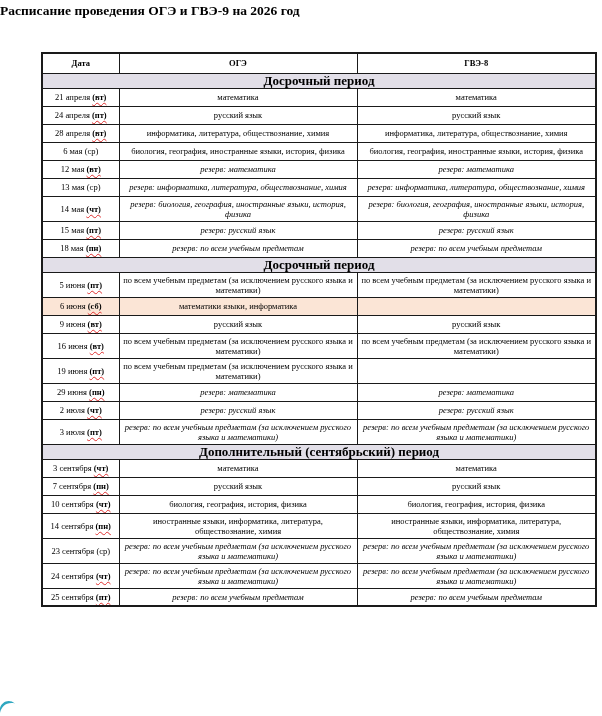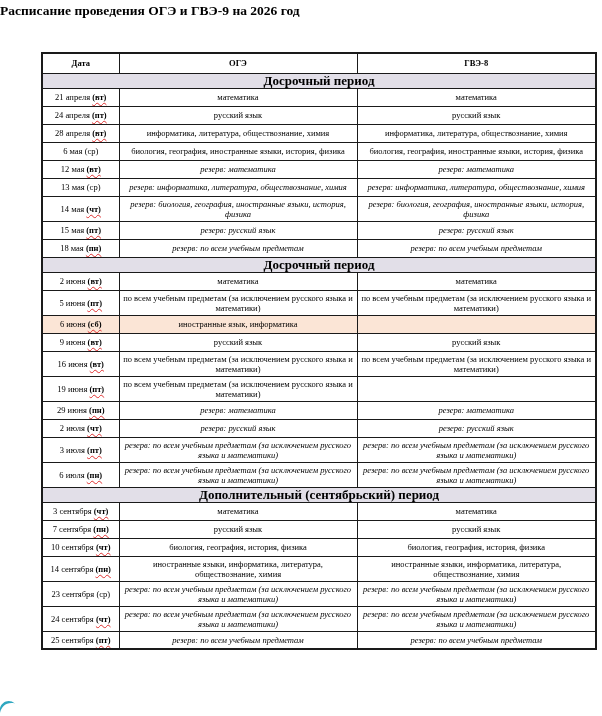--- a/index.html
+++ b/index.html
@@ -109,32 +109,27 @@
         </tr>
         <tr class="data-row">
           <td class="date-cell">18 мая <span class="sq">(пн)</span></td>
           <td class="it">резерв: по всем учебным предметам</td>
           <td class="it">резерв: по всем учебным предметам</td>
         </tr>
         <tr class="section-row">
           <td colspan="3">Досрочный период</td>
         </tr>
         <tr class="data-row">
-          <td class="date-cell">2 июня <span class="sq">(вт)</span></td>
-          <td>математика</td>
-          <td>математика</td>
-        </tr>
-        <tr class="data-row">
           <td class="date-cell">5 июня <span class="sq">(пт)</span></td>
           <td>по всем учебным предметам (за исключением русского языка и математики)</td>
           <td>по всем учебным предметам (за исключением русского языка и математики)</td>
         </tr>
         <tr class="data-row highlight">
           <td class="date-cell">6 июня <span class="sq">(сб)</span></td>
-          <td>иностранные язык, информатика</td>
+          <td>математики языки, информатика</td>
           <td></td>
         </tr>
         <tr class="data-row">
           <td class="date-cell">9 июня <span class="sq">(вт)</span></td>
           <td>русский язык</td>
           <td>русский язык</td>
         </tr>
         <tr class="data-row">
           <td class="date-cell">16 июня <span class="sq">(вт)</span></td>
           <td>по всем учебным предметам (за исключением русского языка и математики)</td>
@@ -150,25 +145,20 @@
           <td class="it">резерв: математика</td>
           <td class="it">резерв: математика</td>
         </tr>
         <tr class="data-row">
           <td class="date-cell">2 июля <span class="sq">(чт)</span></td>
           <td class="it">резерв: русский язык</td>
           <td class="it">резерв: русский язык</td>
         </tr>
         <tr class="data-row">
           <td class="date-cell">3 июля <span class="sq">(пт)</span></td>
-          <td class="it">резерв: по всем учебным предметам (за исключением русского языка и математики)</td>
-          <td class="it">резерв: по всем учебным предметам (за исключением русского языка и математики)</td>
-        </tr>
-        <tr class="data-row">
-          <td class="date-cell">6 июля <span class="sq">(пн)</span></td>
           <td class="it">резерв: по всем учебным предметам (за исключением русского языка и математики)</td>
           <td class="it">резерв: по всем учебным предметам (за исключением русского языка и математики)</td>
         </tr>
         <tr class="section-row">
           <td colspan="3">Дополнительный (сентябрьский) период</td>
         </tr>
         <tr class="data-row">
           <td class="date-cell">3 сентября <span class="sq">(чт)</span></td>
           <td>математика</td>
           <td>математика</td>

